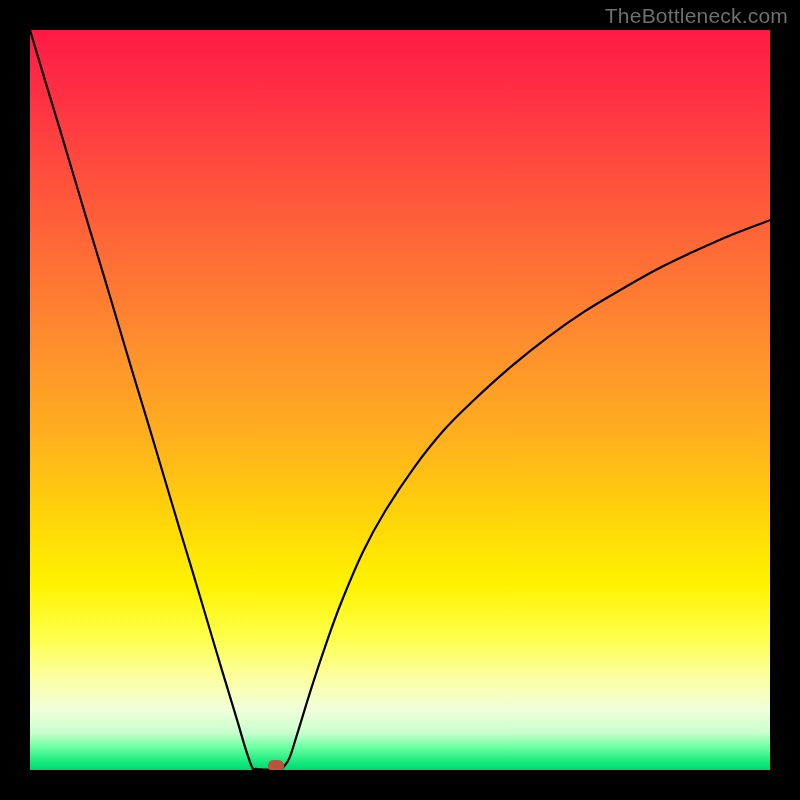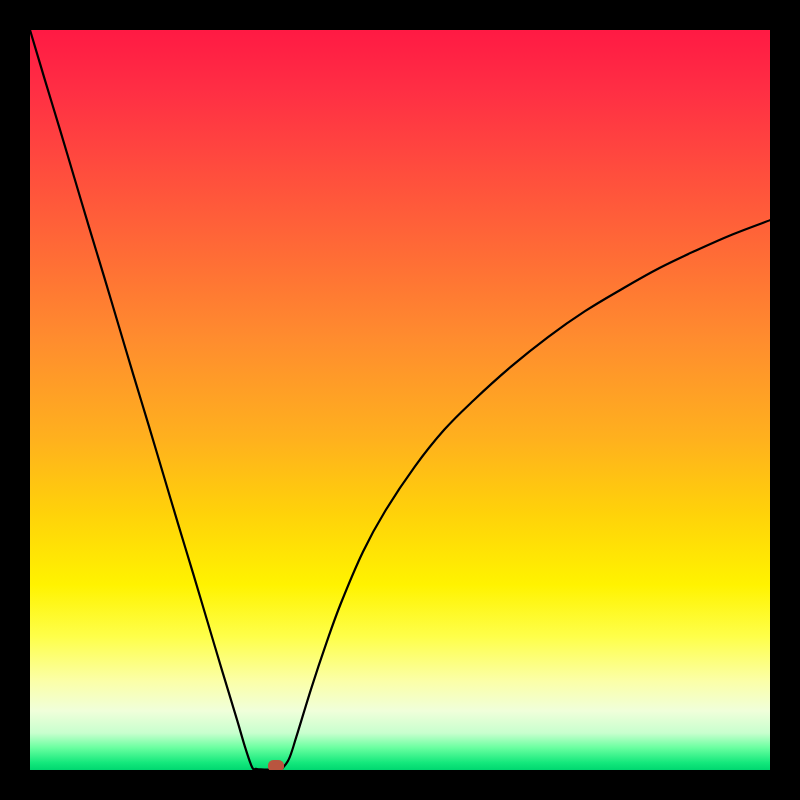--- a/index.html
+++ b/index.html
@@ -71,20 +71,21 @@
     height: 12px;
     border-radius: 6px / 5px;
     background: #b9553f;
     transform: translate(-50%, -50%);
   }
 </style>
 </head>
 <body>
 
 <div class="frame">
+  <div class="attribution">TheBottleneck.com</div>
 
   <div class="plot">
     <div class="gradient"></div>
 
     <svg class="curve-svg" viewBox="0 0 740 740" preserveAspectRatio="none">
       <path id="curve-path" d="M 0.00 0.00 C 2.66 8.92, 9.47 31.86, 14.80 49.58 C 20.13 67.30, 24.27 80.70, 29.60 98.42 C 34.93 116.14, 39.07 130.15, 44.40 148.00 C 49.73 165.85, 53.87 179.86, 59.20 197.58 C 64.53 215.30, 68.67 228.70, 74.00 246.42 C 79.33 264.14, 83.47 278.15, 88.80 296.00 C 94.13 313.85, 98.27 327.86, 103.60 345.58 C 108.93 363.30, 113.07 376.70, 118.40 394.42 C 123.73 412.14, 127.87 426.15, 133.20 444.00 C 138.53 461.85, 142.67 475.86, 148.00 493.58 C 153.33 511.30, 157.47 524.70, 162.80 542.42 C 168.13 560.14, 172.27 574.15, 177.60 592.00 C 182.93 609.85, 187.07 623.86, 192.40 641.58 C 197.73 659.30, 203.20 677.10, 207.20 690.42 C 211.20 703.74, 211.94 707.19, 214.60 715.58 C 217.26 723.97, 220.00 732.84, 222.00 737.04 C 224.00 741.24, 224.37 738.49, 225.70 738.89 C 227.03 739.29, 228.73 739.19, 229.40 739.26 C 230.07 739.33, 228.07 739.19, 229.40 739.26 C 230.73 739.33, 234.14 739.56, 236.80 739.63 C 239.46 739.70, 241.54 739.70, 244.20 739.63 C 246.86 739.56, 250.27 739.33, 251.60 739.26 C 252.93 739.19, 250.27 741.12, 251.60 739.26 C 252.93 737.40, 256.34 734.76, 259.00 728.90 C 261.66 723.04, 262.40 719.35, 266.40 706.70 C 270.40 694.05, 275.87 675.25, 281.20 658.60 C 286.53 641.95, 290.67 629.52, 296.00 614.20 C 301.33 598.88, 304.14 590.15, 310.80 573.50 C 317.46 556.85, 325.01 538.35, 333.00 521.70 C 340.99 505.05, 345.88 496.32, 355.20 481.00 C 364.52 465.68, 374.14 451.25, 384.80 436.60 C 395.46 421.95, 403.74 411.59, 414.40 399.60 C 425.06 387.61, 432.01 381.32, 444.00 370.00 C 455.99 358.68, 467.68 348.02, 481.00 336.70 C 494.32 325.38, 504.68 317.09, 518.00 307.10 C 531.32 297.11, 541.68 289.86, 555.00 281.20 C 568.32 272.54, 578.68 266.73, 592.00 259.00 C 605.32 251.27, 615.68 245.21, 629.00 238.28 C 642.32 231.35, 652.68 226.65, 666.00 220.52 C 679.32 214.39, 689.68 209.70, 703.00 204.24 C 716.32 198.78, 733.34 192.71, 740.00 190.18" fill="none" stroke="#000" stroke-width="2.2" stroke-linejoin="round" stroke-linecap="round"></path>
     </svg>
 
     <div id="marker" class="marker" style="left: 245.68px; top: 735.56px;"></div>
   </div>

